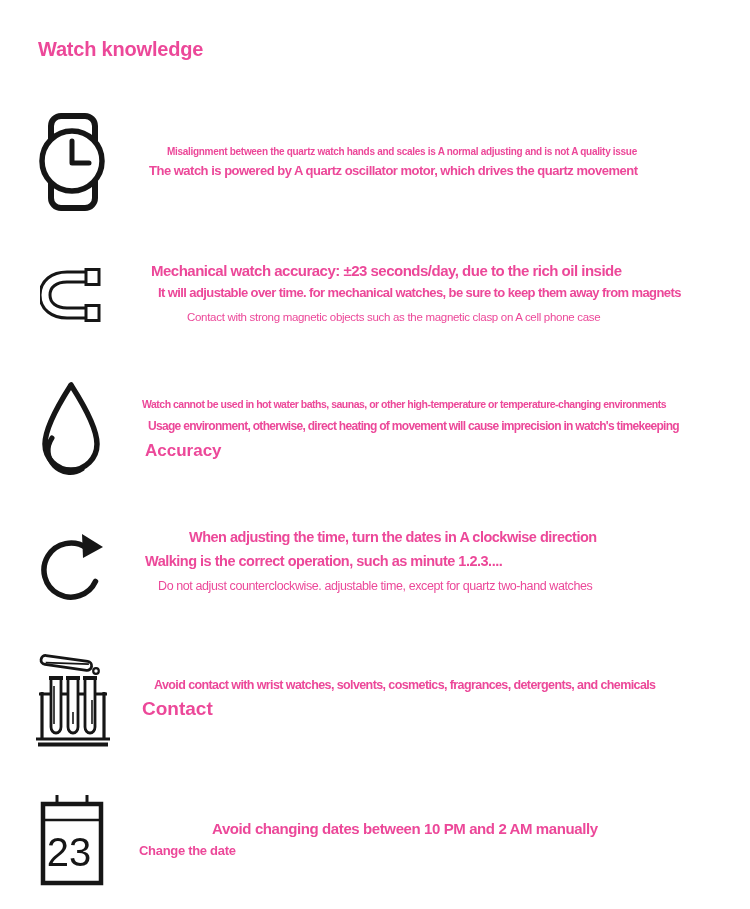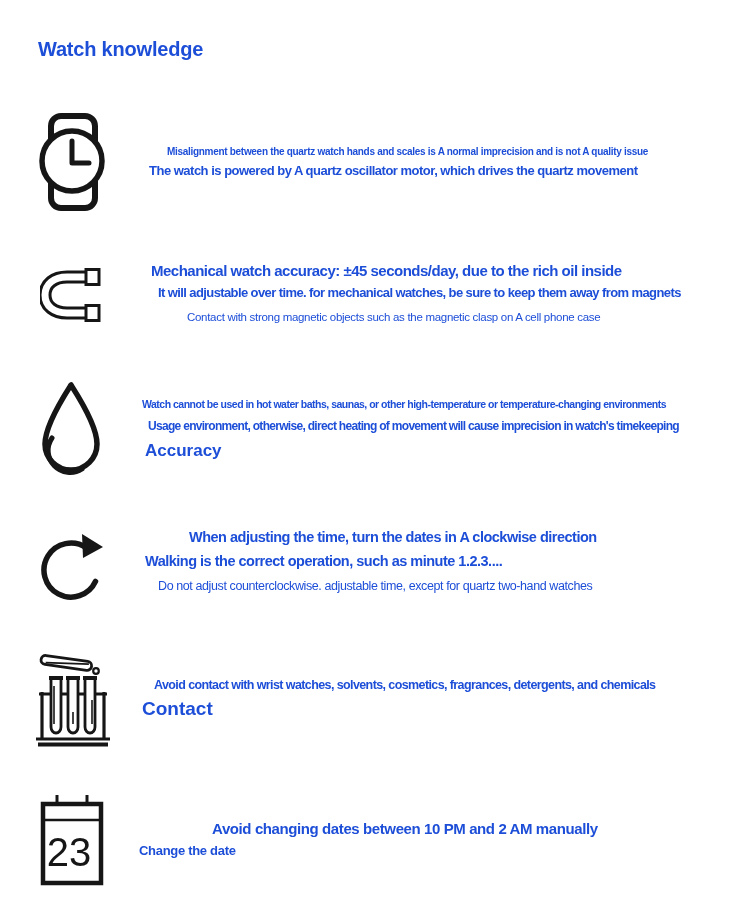--- a/index.html
+++ b/index.html
@@ -1,18 +1,18 @@
 <!DOCTYPE html>
 <html><head>
 <meta charset="utf-8">
 <style>
   html,body{margin:0;padding:0;background:#fff;}
   .page{
     position:relative;width:750px;height:905px;background:#fff;overflow:hidden;
-    font-family:"Liberation Sans",sans-serif;color:#1d4ed8;
+    font-family:"Liberation Sans",sans-serif;color:#ec4899;
   }
   .abs{position:absolute;white-space:nowrap;line-height:1.15;}
   .b{font-weight:bold;}
   .title{left:38px;top:38px;font-size:20px;font-weight:bold;letter-spacing:-0.2px;}
   
   .s1l1{left:167px;top:146px;font-size:10px;letter-spacing:-0.3px;}
   .s1l2{left:149px;top:164px;font-size:13px;letter-spacing:-0.5px;}
   
   .s2l1{left:151px;top:262px;font-size:15px;letter-spacing:-0.5px;}
   .s2l2{left:158px;top:286px;font-size:13px;letter-spacing:-0.6px;}
@@ -42,34 +42,34 @@
   <div class="abs title">Watch knowledge</div>
 
   <div>
     <div class="icon" style="left:38px;top:112px;">
       <svg width="70" height="100" viewBox="0 0 70 100" fill="none" stroke="#161616">
         <rect x="13" y="4" width="44" height="92" rx="10" stroke-width="6" fill="#fff"></rect>
         <circle cx="34" cy="49" r="30" stroke-width="5.5" fill="#fff"></circle>
         <path d="M34 29 V51 H51" stroke-width="5" stroke-linecap="round" stroke-linejoin="round"></path>
       </svg>
     </div>
-    <div class="abs b s1l1">Misalignment between the quartz watch hands and scales is A normal imprecision and is not A quality issue</div>
+    <div class="abs b s1l1">Misalignment between the quartz watch hands and scales is A normal adjusting and is not A quality issue</div>
     <div class="abs b s1l2">The watch is powered by A quartz oscillator motor, which drives the quartz movement</div>
   </div>
 
   <div>
     <div class="icon" style="left:40px;top:266px;">
       <svg width="64" height="58" viewBox="0 0 64 58" fill="none">
         <path d="M48 11 H27 C14 11 5 18 5 29 C5 40 14 47 27 47 H48" stroke="#161616" stroke-width="13"></path>
         <path d="M48 11 H27 C14 11 5 18 5 29 C5 40 14 47 27 47 H48" stroke="#fff" stroke-width="7"></path>
         <rect x="46" y="3.5" width="13" height="15" fill="#fff" stroke="#161616" stroke-width="3"></rect>
         <rect x="46" y="39.5" width="13" height="15" fill="#fff" stroke="#161616" stroke-width="3"></rect>
       </svg>
     </div>
-    <div class="abs b s2l1">Mechanical watch accuracy: ±45 seconds/day, due to the rich oil inside</div>
+    <div class="abs b s2l1">Mechanical watch accuracy: ±23 seconds/day, due to the rich oil inside</div>
     <div class="abs b s2l2">It will adjustable over time. for mechanical watches, be sure to keep them away from magnets</div>
     <div class="abs s2l3">Contact with strong magnetic objects such as the magnetic clasp on A cell phone case</div>
   </div>
 
   <div>
     <div class="icon" style="left:38px;top:380px;">
       <svg width="66" height="98" viewBox="0 0 66 98" fill="none" stroke="#161616">
         <path d="M33 5 C26 16 7 45 7 64 a26 26 0 0 0 52 0 C59 45 40 16 33 5 Z" stroke-width="5.5" stroke-linejoin="round" fill="#fff"></path>
         <path d="M14 58 a22 22 0 0 0 30 31" stroke-width="5" stroke-linecap="round"></path>
       </svg>

